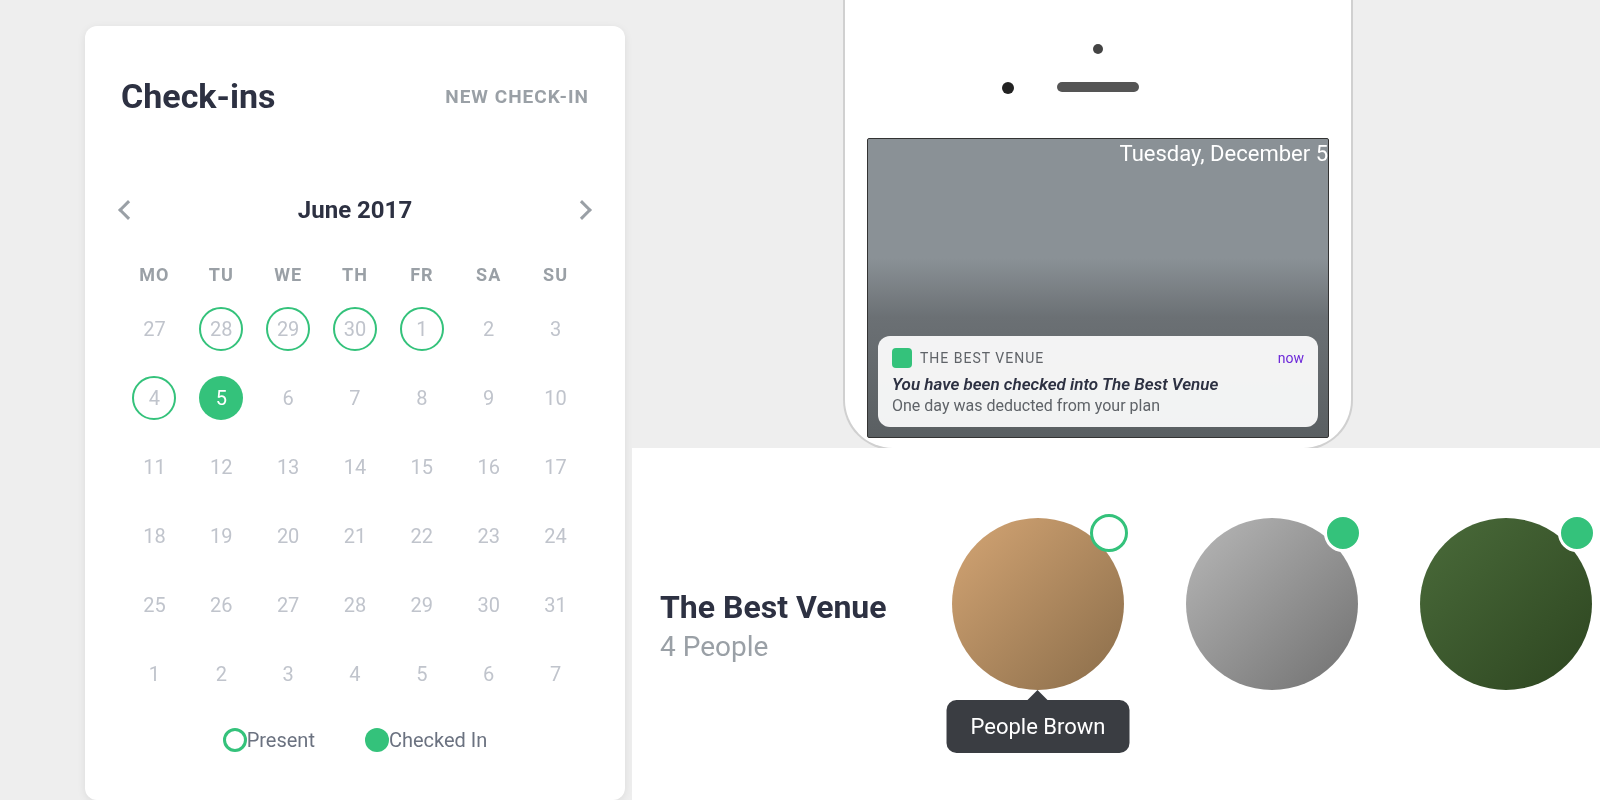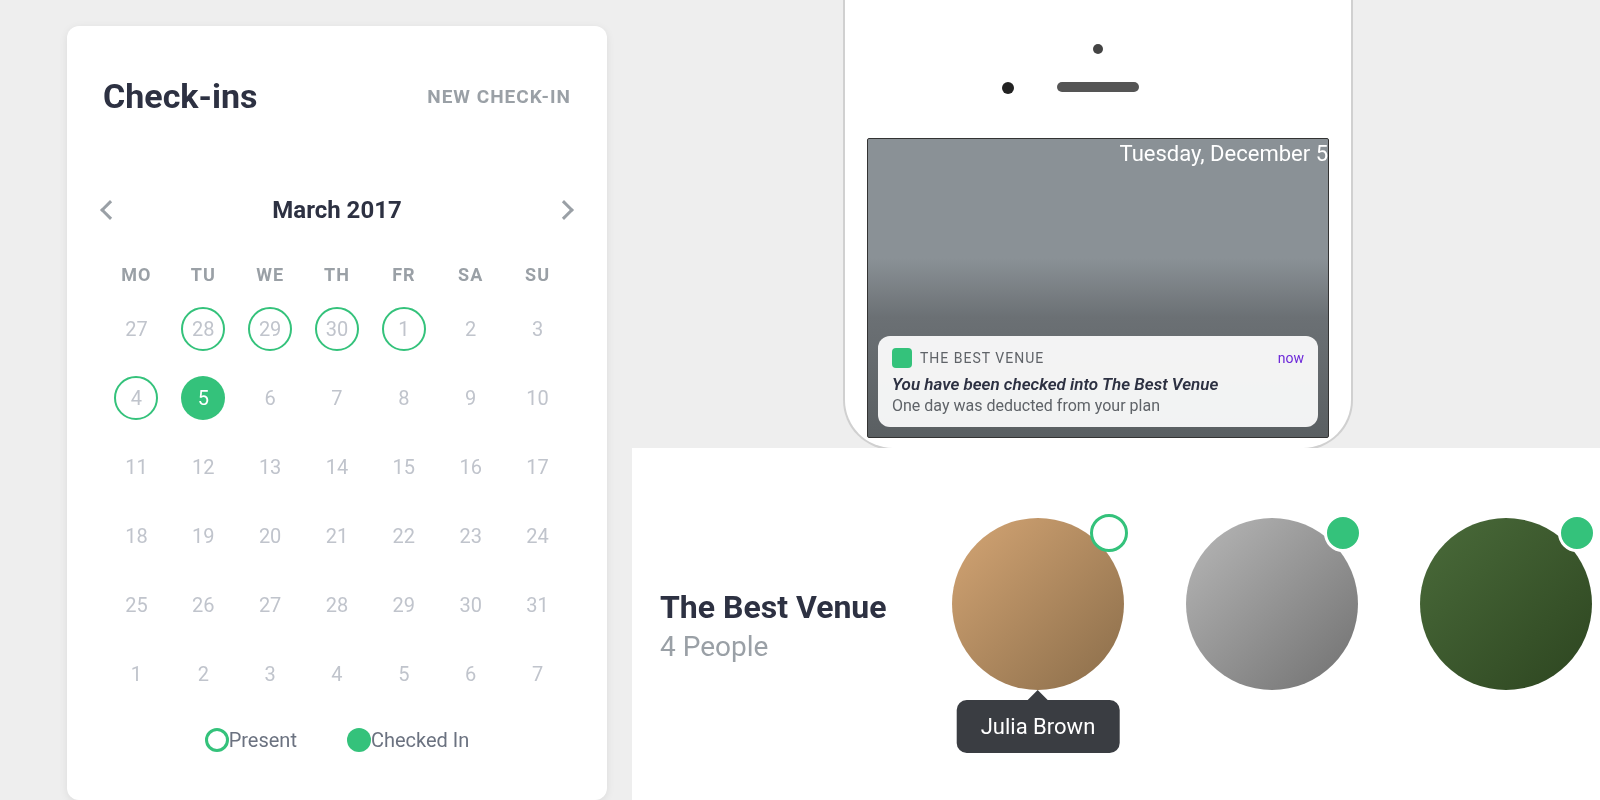--- a/index.html
+++ b/index.html
@@ -8,21 +8,21 @@
   background: #eeeeee;
   width: 1600px;
   height: 800px;
   overflow: hidden;
   position: relative;
 }
 
 
 .card {
   position: absolute;
-  left: 67px;
+  left: 85px;
   top: 26px;
   width: 540px;
   height: 774px;
   background: #ffffff;
   border-radius: 12px;
   box-shadow: 0 2px 8px rgba(0,0,0,0.08);
   padding: 50px 36px 30px 36px;
 }
 .card-header {
   display: flex;
@@ -314,21 +314,21 @@
 </head>
 <body>
 
 <div class="card">
   <div class="card-header">
     <div class="card-title">Check-ins</div>
     <div class="new-checkin">NEW CHECK-IN</div>
   </div>
   <div class="month-row">
     <span class="chevron left"></span>
-    <div class="month-label">March 2017</div>
+    <div class="month-label">June 2017</div>
     <span class="chevron right"></span>
   </div>
   <div class="dow-row" id="dow-row">
       <div class="dow">MO</div>
       <div class="dow">TU</div>
       <div class="dow">WE</div>
       <div class="dow">TH</div>
       <div class="dow">FR</div>
       <div class="dow">SA</div>
       <div class="dow">SU</div>
@@ -491,21 +491,21 @@
   </div>
 </div>
 
 <div class="venue">
   <div class="venue-title">The Best Venue</div>
   <div class="venue-sub">4 People</div>
   <div class="people" id="people-row">
       <div class="person">
         <div class="avatar a1"></div>
         <div class="status present-s"></div>
-        <div class="tooltip">Julia Brown</div>
+        <div class="tooltip">People Brown</div>
       </div>
       <div class="person">
         <div class="avatar a2"></div>
         <div class="status checkedin-s"></div>
       </div>
       <div class="person">
         <div class="avatar a3"></div>
         <div class="status checkedin-s"></div>
       </div>
     </div>

